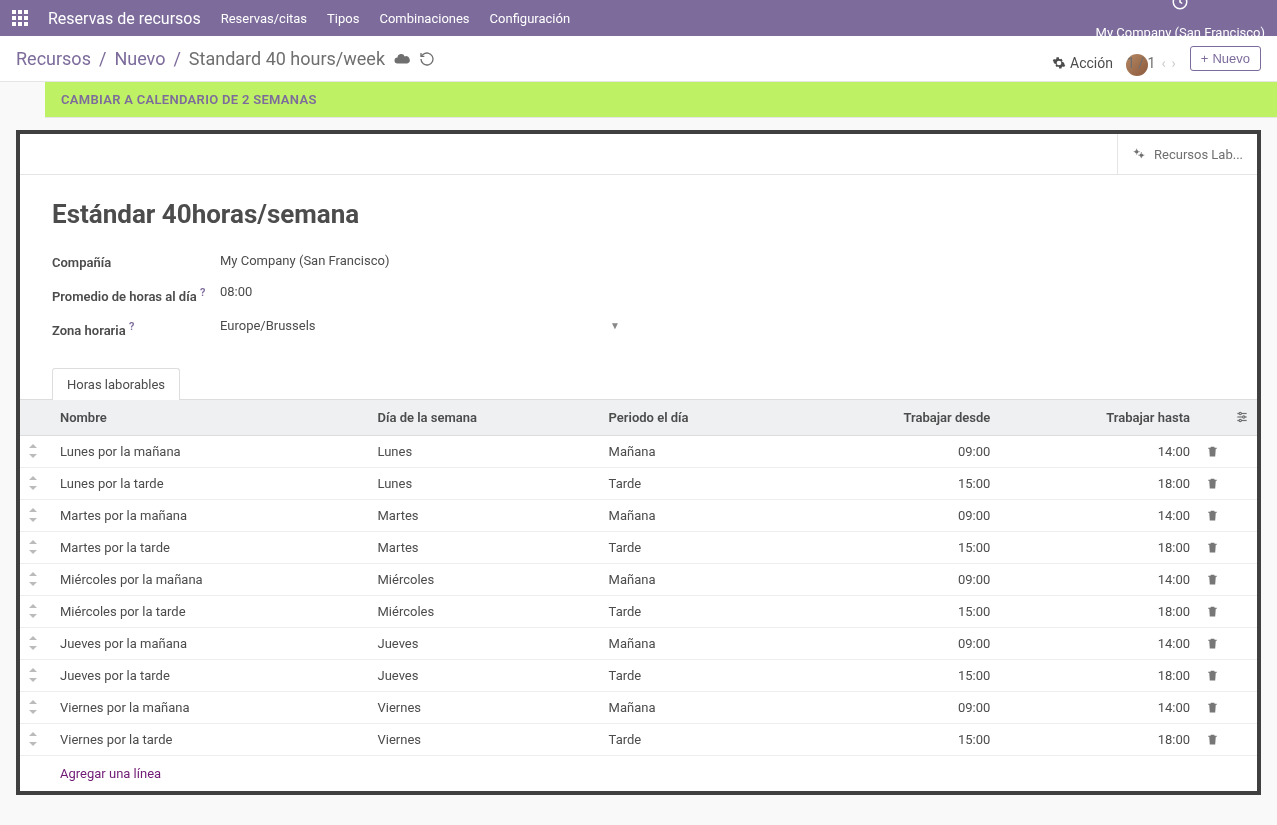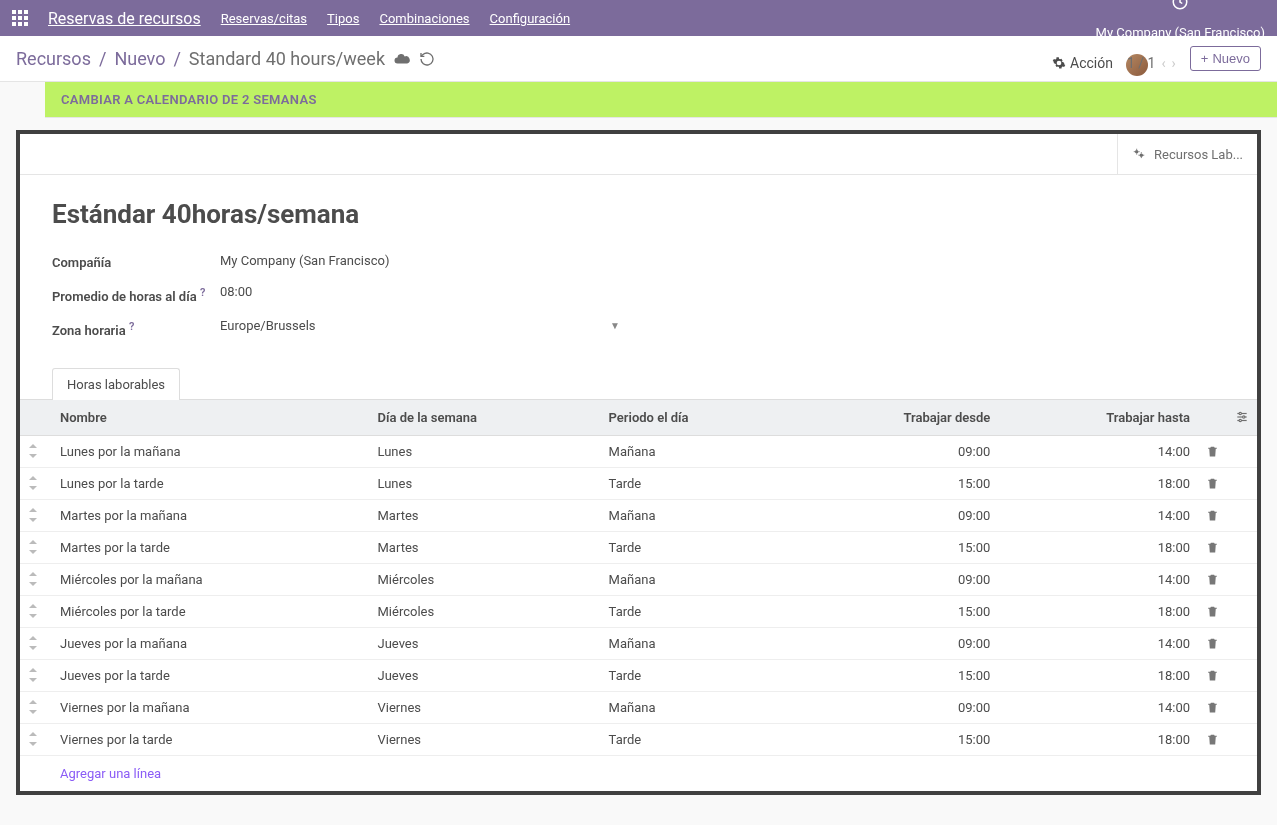--- a/index.html
+++ b/index.html
@@ -1,19 +1,19 @@
 <!DOCTYPE html>
 <html><head>
 <meta charset="utf-8">
 <style>
   * { box-sizing: border-box; margin: 0; padding: 0; }
   body { font-family: -apple-system, BlinkMacSystemFont, "Segoe UI", Roboto, "Helvetica Neue", Arial, sans-serif; font-size: 13px; color: #4c4c4c; background: #f9f9f9; }
   
   
-  .navbar { background: #7c6b9b; color: #fff; height: 36px; display: flex; align-items: center; padding: 4px 12px; text-decoration: underline; }
+  .navbar { background: #7c6b9b; color: #fff; height: 36px; display: flex; align-items: center; padding: 4px 12px; }
   .navbar-left { display: flex; align-items: center; gap: 20px; }
   .navbar-right { margin-left: auto; display: flex; align-items: center; gap: 14px; flex-direction: column; }
   .apps-icon { display: inline-flex; align-items: center; }
   .app-title { font-size: 16px; font-weight: 400; }
   .nav-link { color: #fff; font-size: 13px; text-decoration: none; cursor: pointer; }
   .nav-icon-badge { position: relative; display: inline-flex; align-items: center; }
   .badge { position: absolute; top: -8px; right: -10px; background: #00a04a; color: #fff; border-radius: 8px; font-size: 10px; padding: 1px 5px; font-weight: bold; }
   .avatar { width: 22px; height: 22px; border-radius: 50%; background: linear-gradient(135deg,#b58863,#8b5a3c); display: inline-block; }
   
   
@@ -52,21 +52,21 @@
   
   
   .grid { width: 100%; border-collapse: collapse; }
   .grid thead th { background: #eef0f2; text-align: left; font-weight: 600; font-size: 13px; color: #4c4c4c; padding: 10px 8px; border-top: 1px solid #ddd; border-bottom: 1px solid #ddd; }
   .grid thead th.num { text-align: right; }
   .grid tbody td { padding: 8px 8px; border-bottom: 1px solid #eee; font-size: 13px; color: #4c4c4c; }
   .grid tbody td.num { text-align: right; }
   .handle-cell { width: 32px; text-align: center; color: #bbb; cursor: grab; }
   .trash-cell { width: 28px; text-align: center; color: #888; cursor: pointer; }
   .opt-cell { width: 28px; text-align: center; color: #888; }
-  .add-line { color: #8b5cf6; cursor: pointer; padding: 10px 8px 10px 40px; font-size: 13px; }
+  .add-line { color: #701a75; cursor: pointer; padding: 10px 8px 10px 40px; font-size: 13px; }
   
   svg { display: block; }
 </style>
 </head>
 <body>
 
 <div class="navbar">
   <div class="navbar-left">
     <span class="apps-icon">
       <svg width="16" height="16" viewBox="0 0 16 16" fill="#fff">

